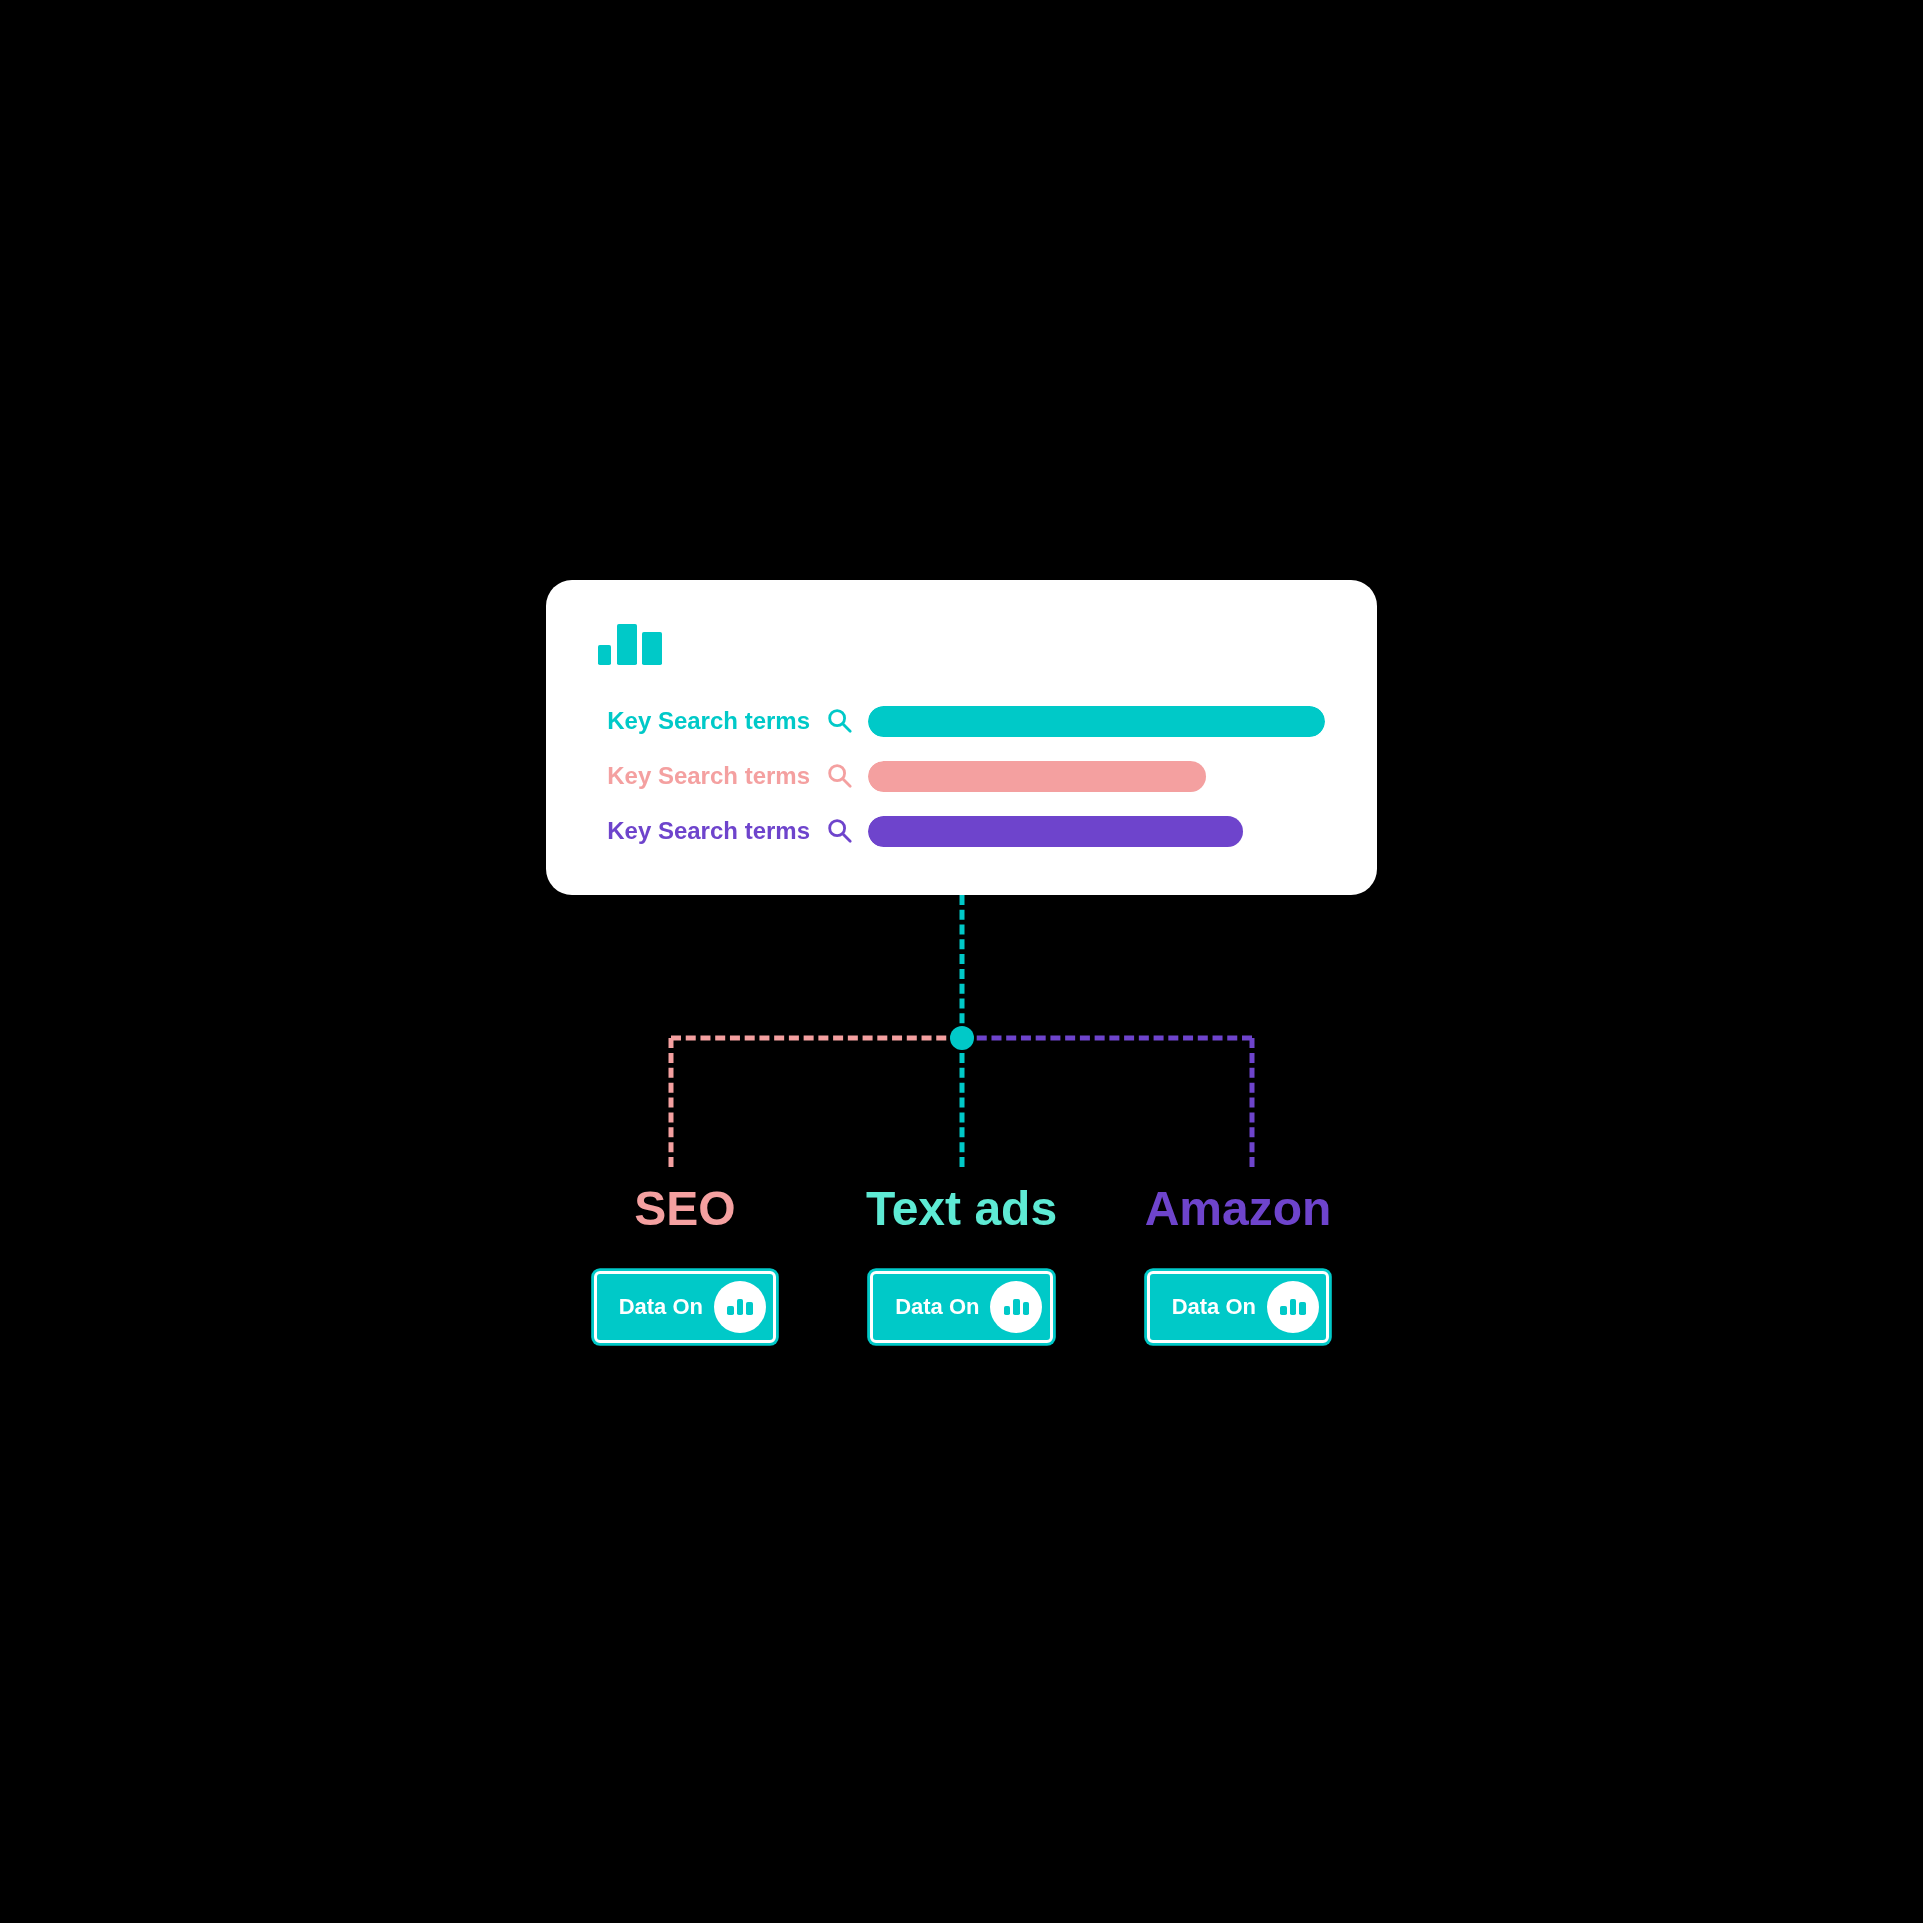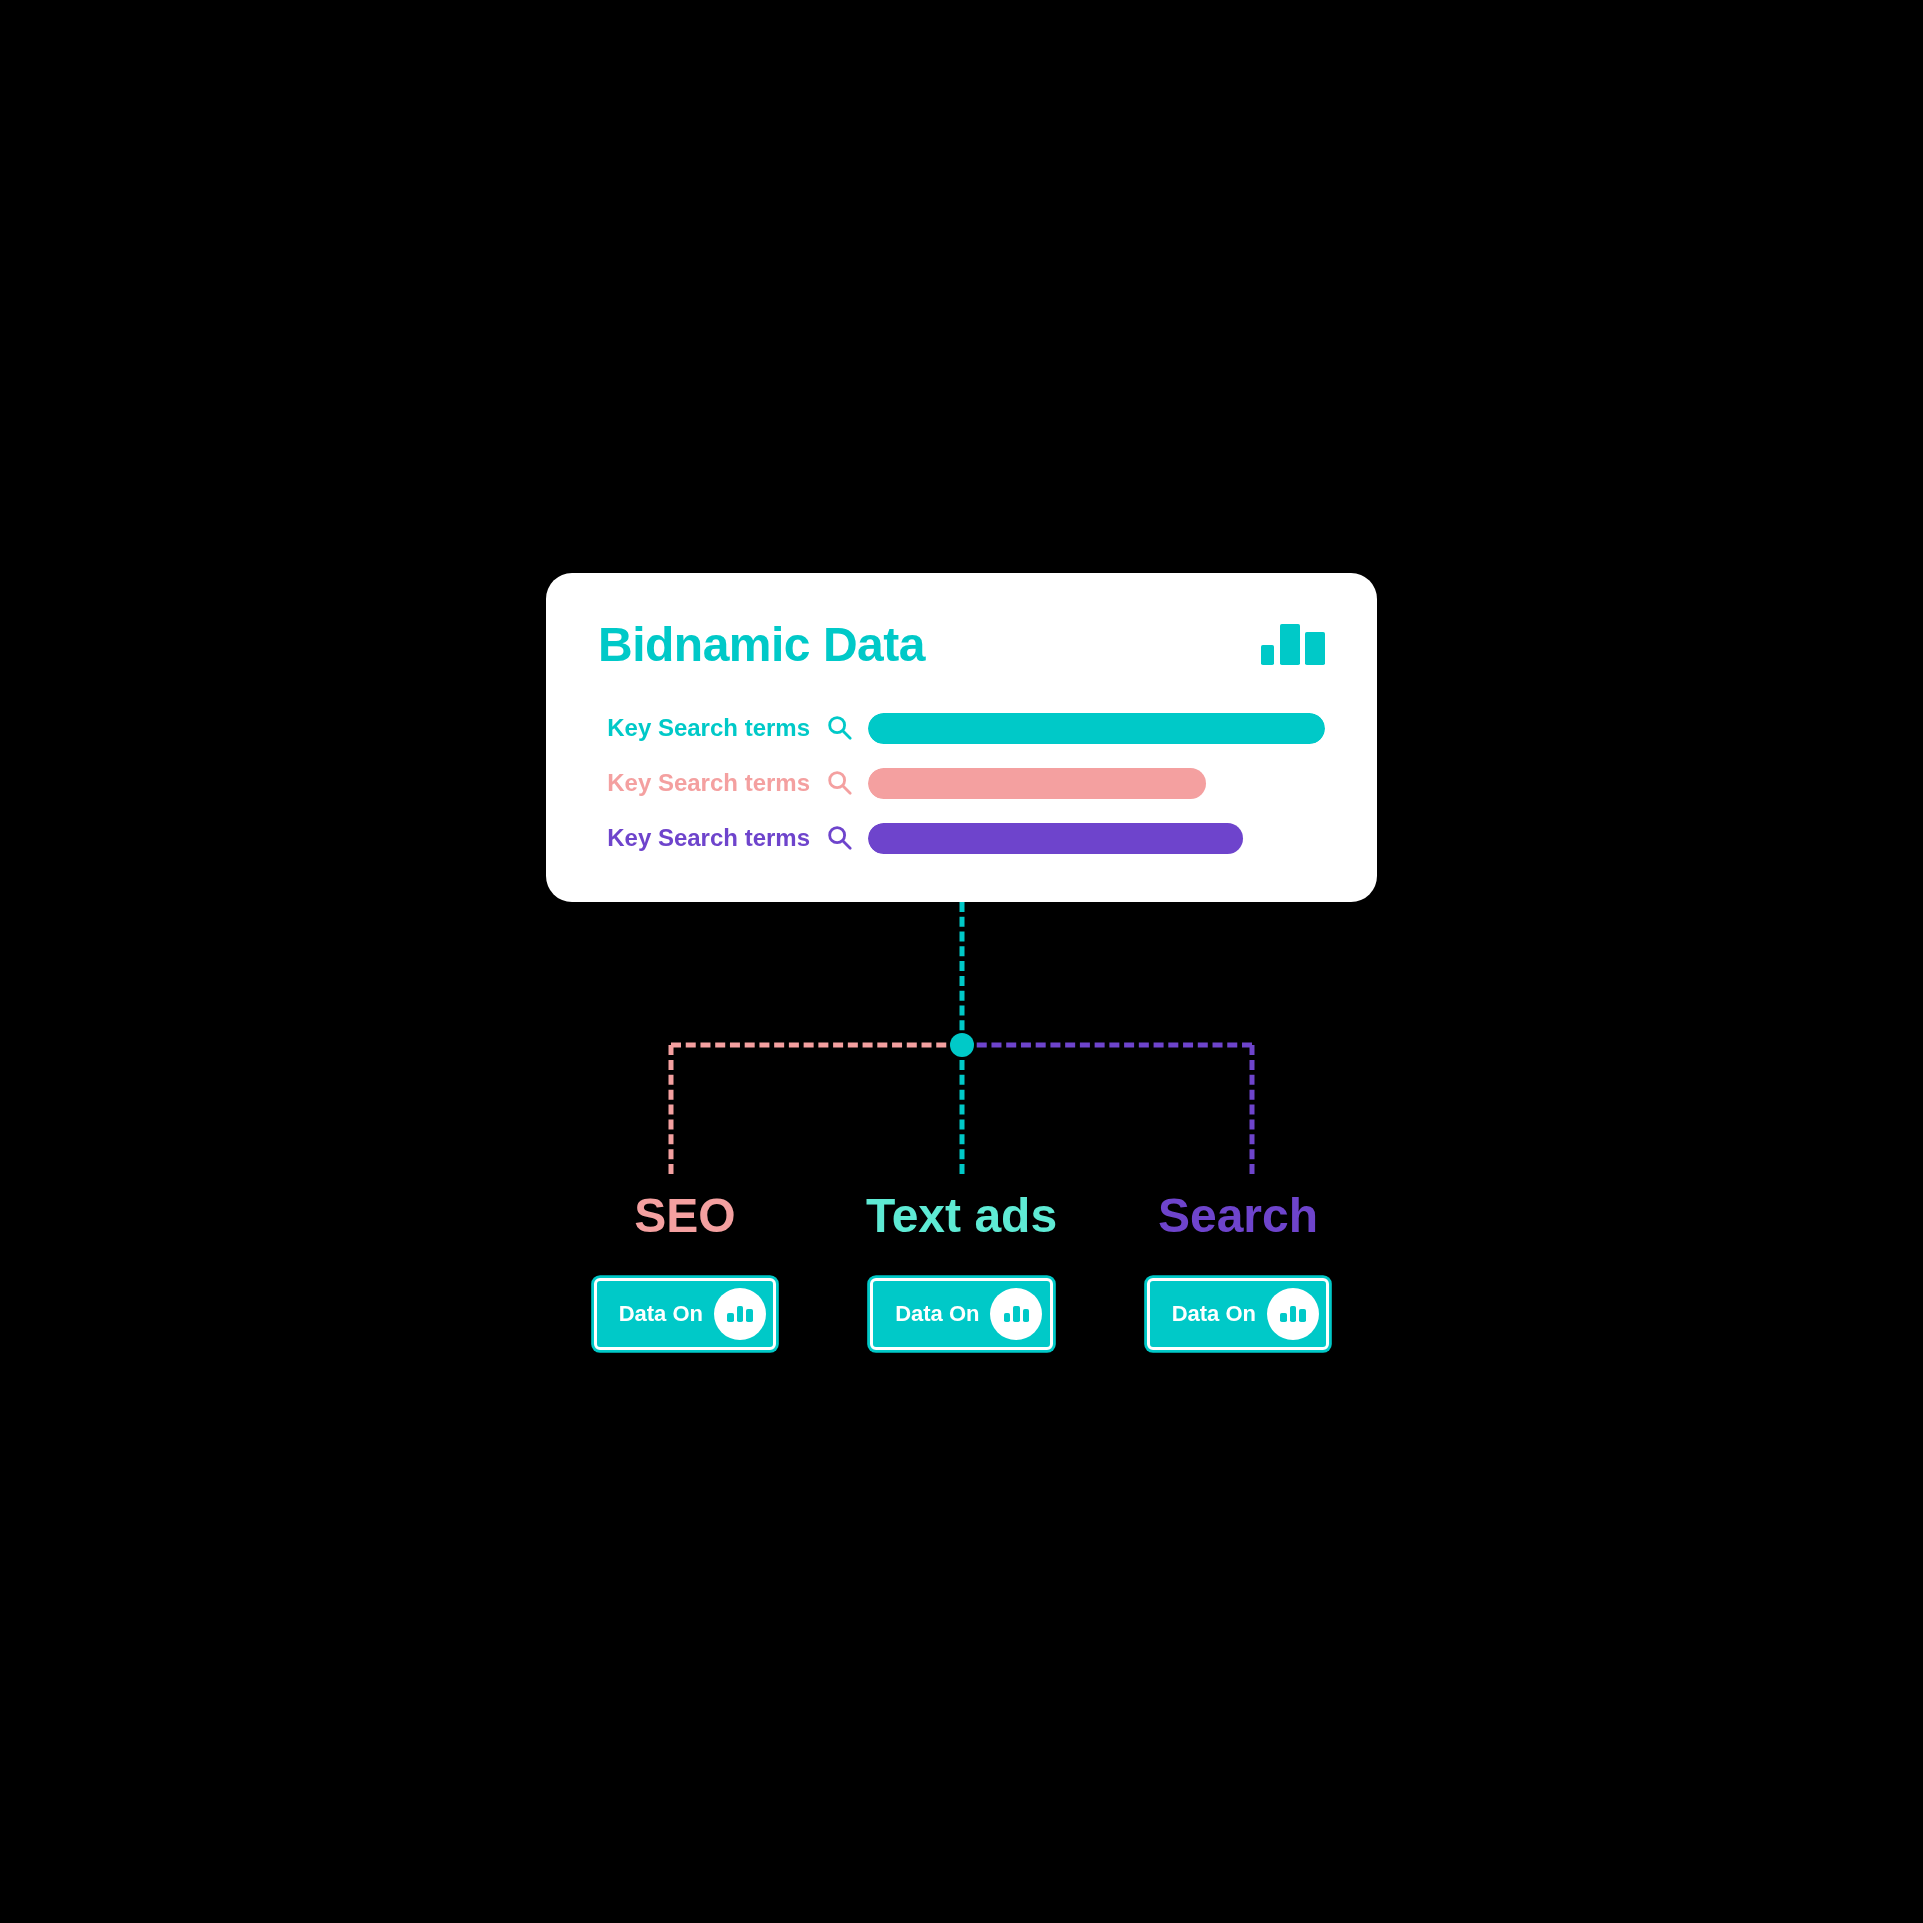--- a/index.html
+++ b/index.html
@@ -270,21 +270,20 @@
     .mini-bar-icon .mb2 { width: 6.5px; height: 16.6px; }
     .mini-bar-icon .mb3 { width: 6.5px; height: 13px; }
   </style>
 </head>
 <body>
 
 <div class="main-container">
 
   <div class="card">
     <div class="card-header">
-      <span class="card-title">Bidnamic Data</span>
       <div class="bar-chart-icon">
         <div class="bar bar-1"></div>
         <div class="bar bar-2"></div>
         <div class="bar bar-3"></div>
       </div>
     </div>
 
     <div class="card-rows">
 
       <div class="card-row">
@@ -363,21 +362,21 @@
           <div class="mini-bar-icon">
             <span class="mb1"></span>
             <span class="mb2"></span>
             <span class="mb3"></span>
           </div>
         </div>
       </div>
     </div>
 
     <div class="bottom-col">
-      <span class="col-label purple">Search</span>
+      <span class="col-label purple">Amazon</span>
       <div class="toggle-pill">
         <span class="toggle-text">Data On</span>
         <div class="toggle-thumb">
           <div class="mini-bar-icon">
             <span class="mb1"></span>
             <span class="mb2"></span>
             <span class="mb3"></span>
           </div>
         </div>
       </div>

